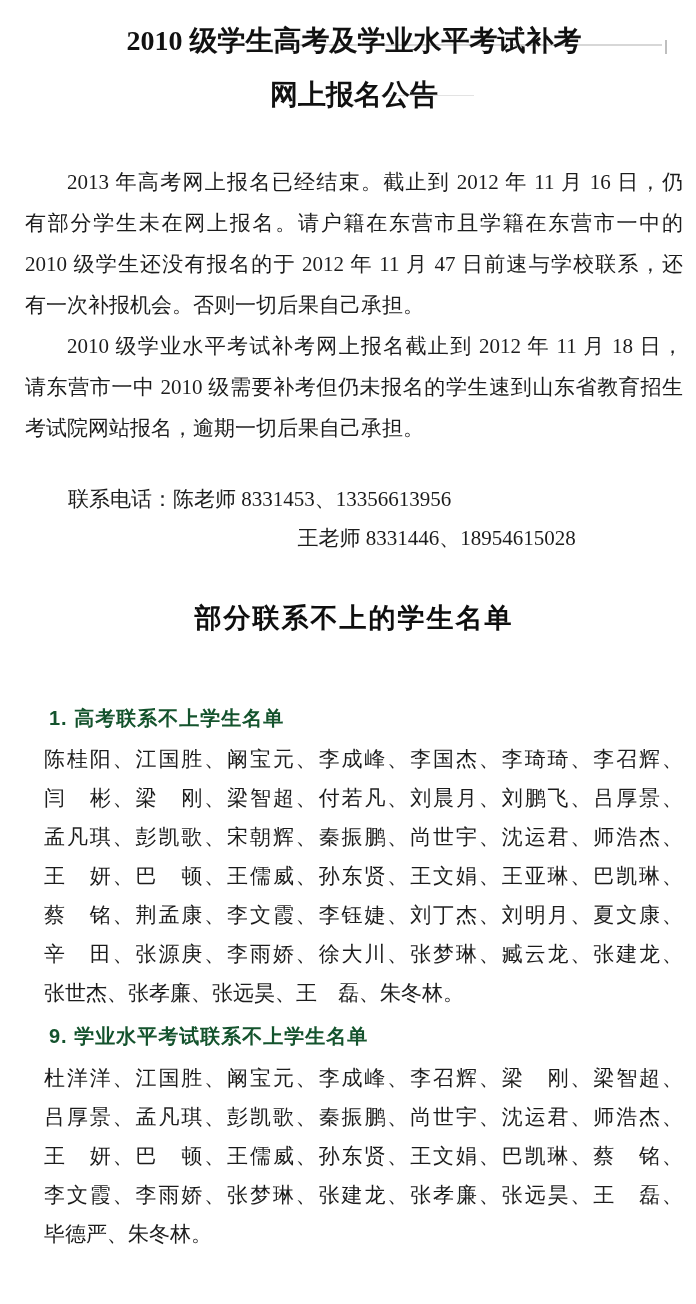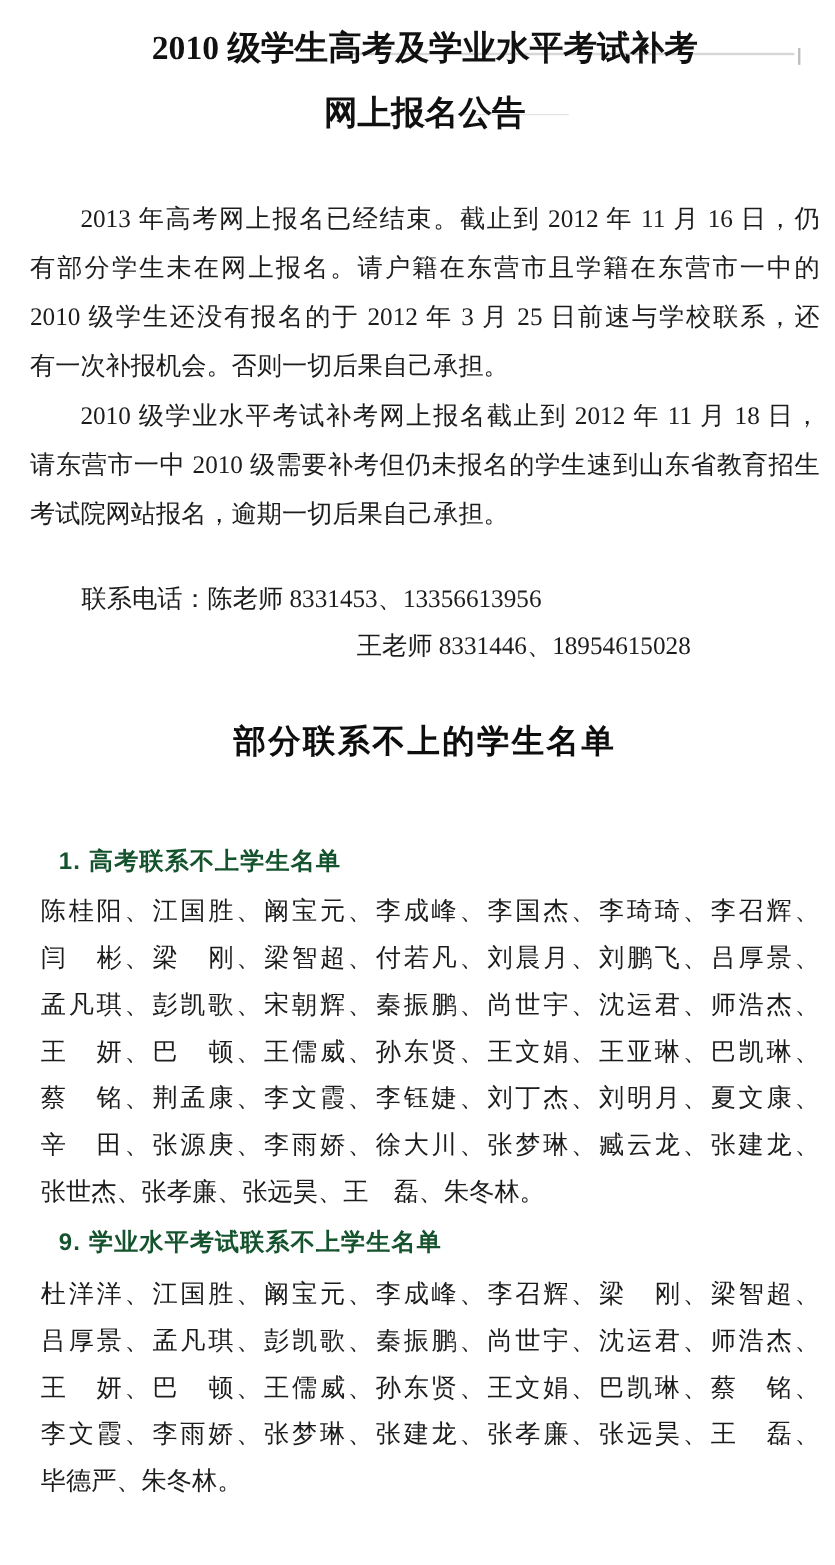--- a/index.html
+++ b/index.html
@@ -71,21 +71,21 @@
     font-weight: bold;
     font-size: 20px;
     line-height: 28px;
     margin-left: 24px;
     letter-spacing: 1px;
     color: #14532d;
   }
   .sub-heading-1 { margin-top: 69px; }
   .sub-heading-2 { margin-top: 9px; }
 
-  .names { margin-left: 9px; font-size: 21px; }
+  .names { margin-left: 19px; font-size: 21px; }
   .names .line { line-height: 39px; }
   .names-1 { margin-top: 8px; }
   .names-2 { margin-top: 9px; }
 </style>
 </head>
 <body>
 
 <div class="doc">
 
   <div class="artifact artifact-line-1"></div>
@@ -93,21 +93,21 @@
   <div class="artifact artifact-tick"></div>
 
   <h1 class="title">
     <span class="title-line">2010 级学生高考及学业水平考试补考</span>
     <span class="title-line">网上报名公告</span>
   </h1>
 
   <div class="para para-1">
       <div class="line just indent">2013 年高考网上报名已经结束。截止到 2012 年 11 月 16 日，仍</div>
       <div class="line just">有部分学生未在网上报名。请户籍在东营市且学籍在东营市一中的</div>
-      <div class="line just">2010 级学生还没有报名的于 2012 年 3 月 25 日前速与学校联系，还</div>
+      <div class="line just">2010 级学生还没有报名的于 2012 年 11 月 47 日前速与学校联系，还</div>
       <div class="line">有一次补报机会。否则一切后果自己承担。</div>
     </div>
 
   <div class="para para-2">
       <div class="line just indent">2010 级学业水平考试补考网上报名截止到 2012 年 11 月 18 日，</div>
       <div class="line just">请东营市一中 2010 级需要补考但仍未报名的学生速到山东省教育招生</div>
       <div class="line">考试院网站报名，逾期一切后果自己承担。</div>
     </div>
 
   <div class="contact">

